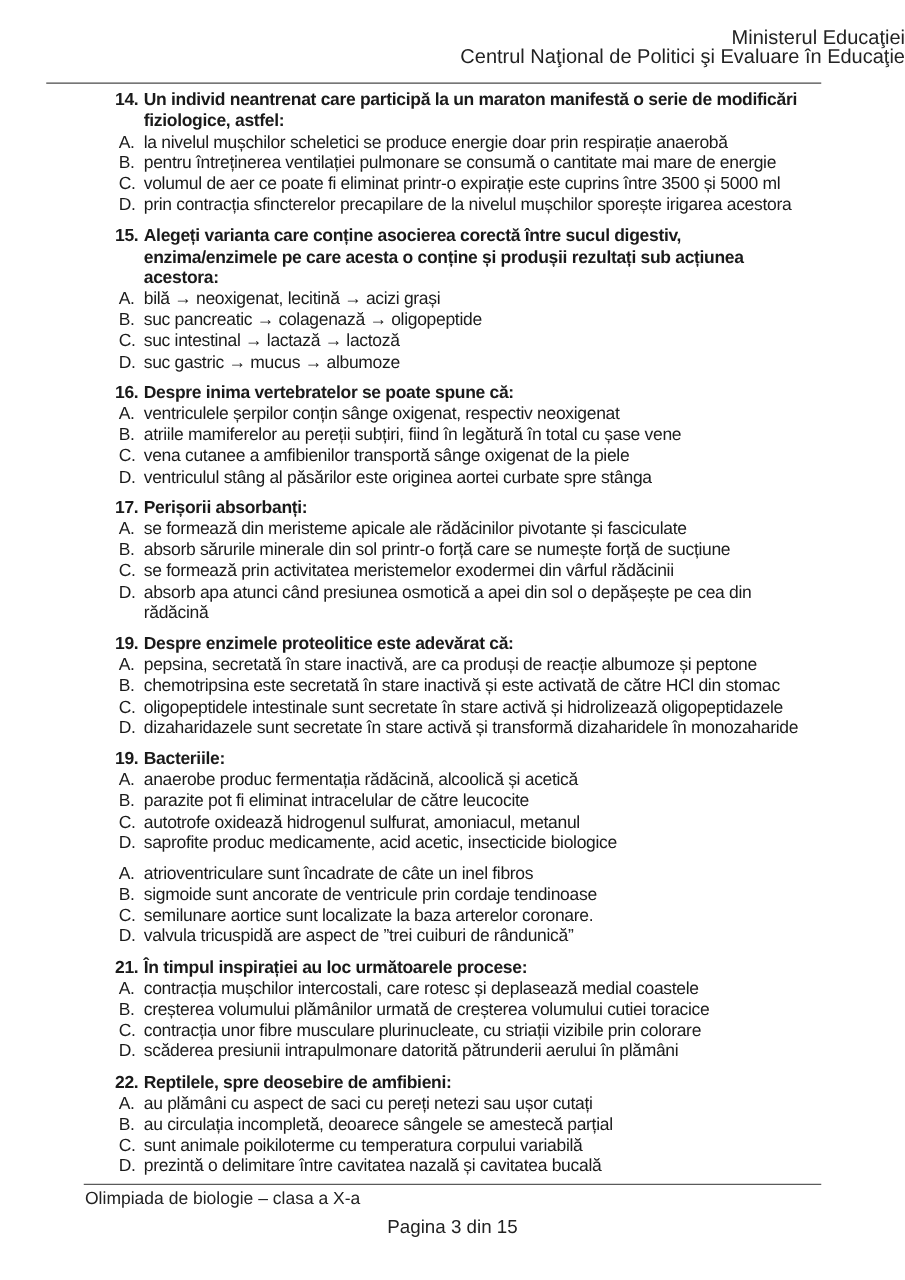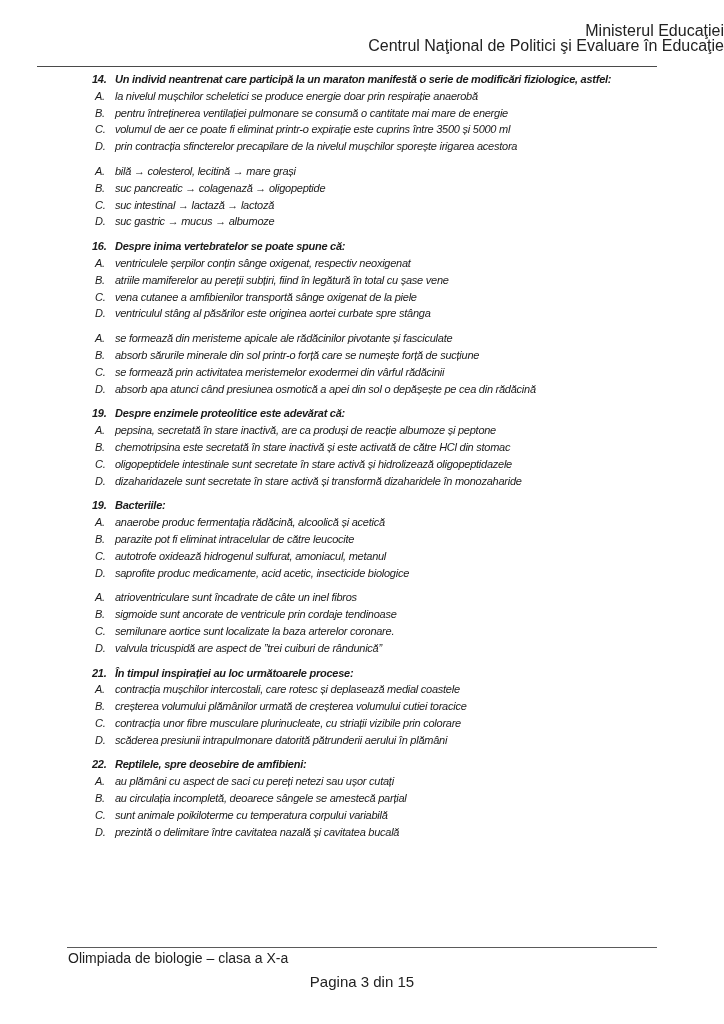--- a/index.html
+++ b/index.html
@@ -30,24 +30,23 @@
     border: none;
     border-top: 1px solid #4a4a4a;
     margin: 0;
   }
   
   .questions {
     position: absolute;
     top: 71px;
     left: 92px;
     width: 558px;
-    font-size: 11px;
+    font-size: 14px;
     line-height: 16.8px;
     letter-spacing: -0.25px;
-    font-style: italic;
   }
   .question { margin-top: 8px; }
   .question:first-child { margin-top: 0; }
   .qline {
     display: grid;
     grid-template-columns: 23px 1fr;
     align-items: baseline;
   }
   .qhead { font-weight: bold; }
   .qnum { font-weight: bold; }
@@ -109,23 +108,27 @@
         <div class="qline">
           <span class="qletter">C.</span>
           <span class="qtext">volumul de aer ce poate fi eliminat printr-o expirație este cuprins între 3500 și 5000 ml</span>
         </div>
         <div class="qline">
           <span class="qletter">D.</span>
           <span class="qtext">prin contracția sfincterelor precapilare de la nivelul mușchilor sporește irigarea acestora</span>
         </div>
       </div>
       <div class="question">
-        <div class="qline">
-          <span class="qletter">A.</span>
-          <span class="qtext">bilă → colesterol, lecitină → mare grași</span>
+        <div class="qline qhead">
+          <span class="qnum">15.</span>
+          <span class="qtext">Alegeți varianta care conține asocierea corectă între sucul digestiv, enzima/enzimele pe care acesta o conține și produșii rezultați sub acțiunea acestora:</span>
+        </div>
+        <div class="qline">
+          <span class="qletter">A.</span>
+          <span class="qtext">bilă → neoxigenat, lecitină → acizi grași</span>
         </div>
         <div class="qline">
           <span class="qletter">B.</span>
           <span class="qtext">suc pancreatic → colagenază → oligopeptide</span>
         </div>
         <div class="qline">
           <span class="qletter">C.</span>
           <span class="qtext">suc intestinal → lactază → lactoză</span>
         </div>
         <div class="qline">
@@ -149,20 +152,24 @@
         <div class="qline">
           <span class="qletter">C.</span>
           <span class="qtext">vena cutanee a amfibienilor transportă sânge oxigenat de la piele</span>
         </div>
         <div class="qline">
           <span class="qletter">D.</span>
           <span class="qtext">ventriculul stâng al păsărilor este originea aortei curbate spre stânga</span>
         </div>
       </div>
       <div class="question">
+        <div class="qline qhead">
+          <span class="qnum">17.</span>
+          <span class="qtext">Perișorii absorbanți:</span>
+        </div>
         <div class="qline">
           <span class="qletter">A.</span>
           <span class="qtext">se formează din meristeme apicale ale rădăcinilor pivotante și fasciculate</span>
         </div>
         <div class="qline">
           <span class="qletter">B.</span>
           <span class="qtext">absorb sărurile minerale din sol printr-o forță care se numește forță de sucțiune</span>
         </div>
         <div class="qline">
           <span class="qletter">C.</span>

